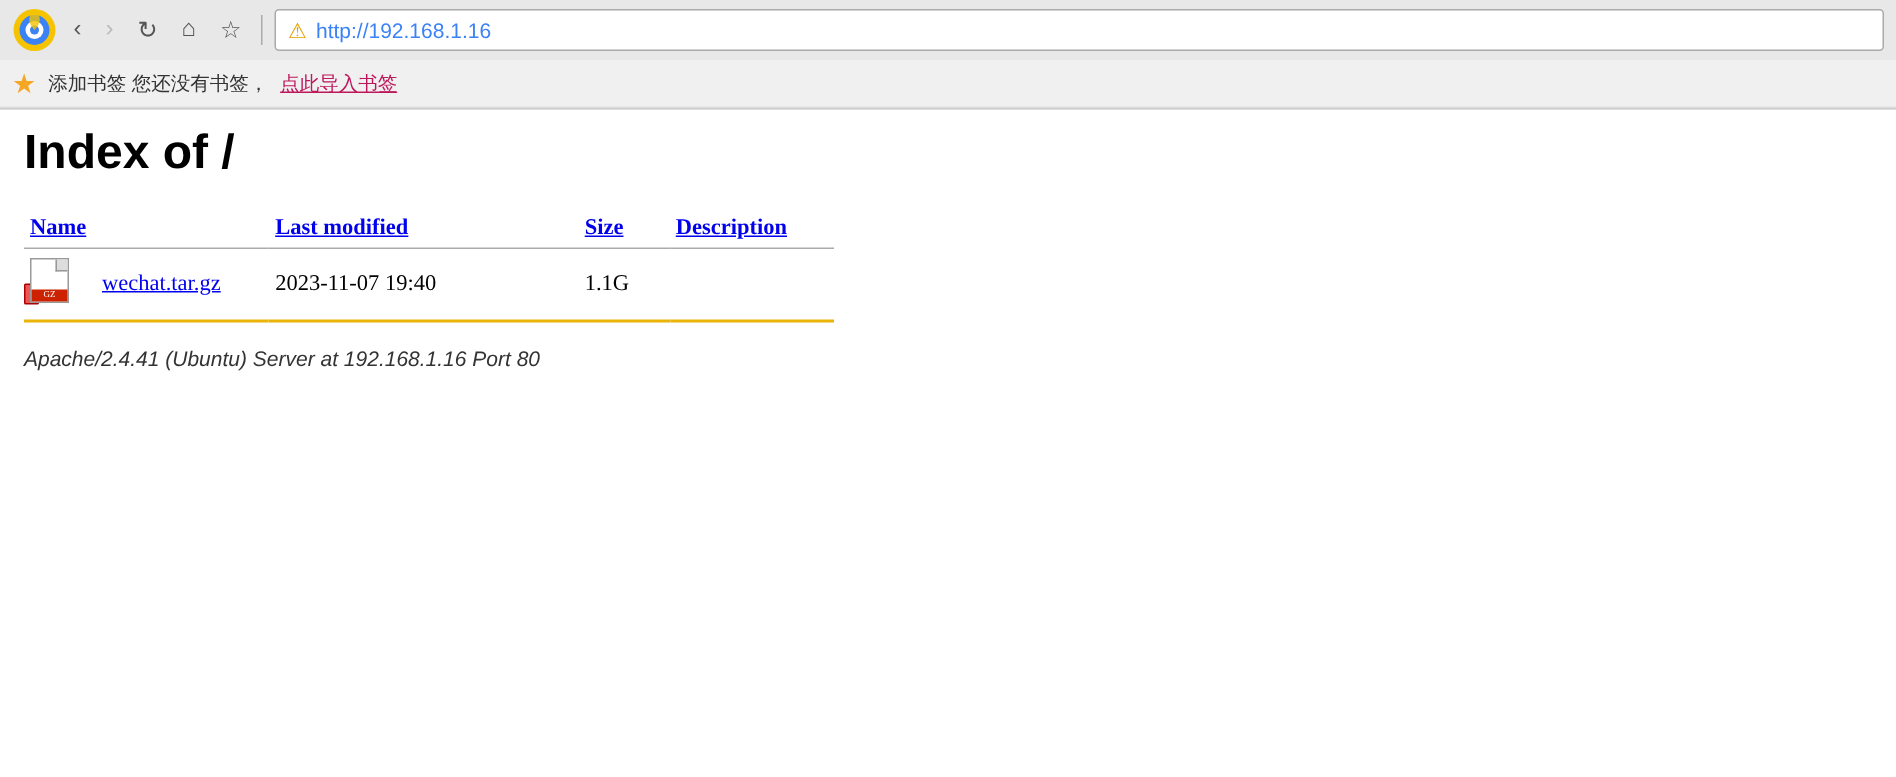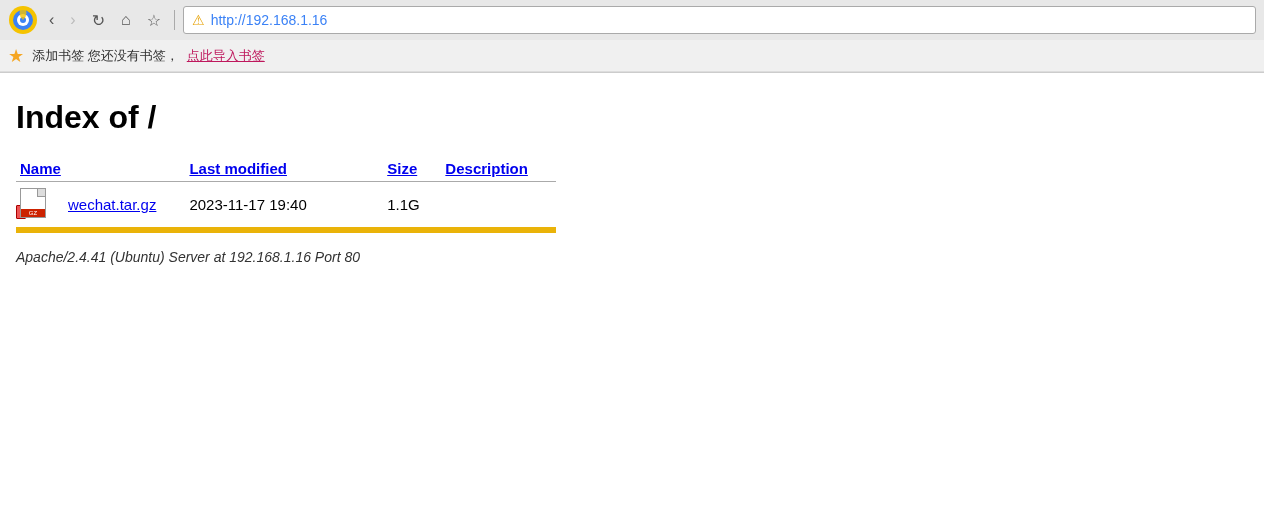--- a/index.html
+++ b/index.html
@@ -96,55 +96,56 @@
     }
     .bookmark-link {
       color: #be185d;
       text-decoration: underline;
       cursor: pointer;
       font-size: 13px;
     }
 
     
     .page-content {
-      padding: 18px 16px;
+      padding: 2px 16px;
     }
     .page-title {
       font-size: 32px;
       font-weight: bold;
       margin-bottom: 20px;
       margin-top: 8px;
     }
 
     
     .file-table {
       width: auto;
       min-width: 540px;
       border-collapse: collapse;
       font-size: 15px;
+      font-family: Liberation Serif, serif;
     }
     .file-table th {
       text-align: left;
       padding: 4px 12px 4px 4px;
       color: #00e;
       font-weight: bold;
       border-bottom: 1px solid #aaa;
     }
     .file-table th a {
       color: #00e;
       text-decoration: underline;
       cursor: pointer;
     }
     .file-table td {
       padding: 6px 12px 6px 4px;
       vertical-align: middle;
       white-space: nowrap;
     }
     .file-table tr.file-row td {
-      border-bottom: 6px solid #eab308;
+      border-bottom: 2px solid #eab308;
     }
     .file-icon-cell {
       width: 36px;
       padding-right: 4px;
     }
     .file-icon {
       display: inline-block;
       width: 28px;
       height: 28px;
       position: relative;
@@ -233,21 +234,21 @@
     <tr class="file-row">
           <td class="file-icon-cell">
       <div class="file-icon" style="position:relative;width:32px;height:32px;">
         <div style="position:relative;width:26px;height:30px;background:#fff;border:1px solid #999;display:inline-block;">
           <div style="position:absolute;top:0;right:0;width:8px;height:8px;background:#ddd;border-left:1px solid #999;border-bottom:1px solid #999;"></div>
           <div style="position:absolute;bottom:0;left:0;right:0;background:#cc2200;color:#fff;font-size:6px;text-align:center;padding:1px 0;">GZ</div>
         </div>
         <div style="position:absolute;bottom:1px;left:-4px;width:10px;height:14px;background:#e55;border:1px solid #a00;border-radius:1px;z-index:-1;"></div>
       </div></td>
           <td><a class="file-link">wechat.tar.gz</a></td>
-          <td>2023-11-17 19:40</td>
+          <td>2023-11-07 19:40</td>
           <td>1.1G</td>
           <td></td>
         </tr>
       </tbody>
   </table>
 
   <p class="server-info">Apache/2.4.41 (Ubuntu) Server at 192.168.1.16 Port 80</p>
 </div>
 
 </body></html>

